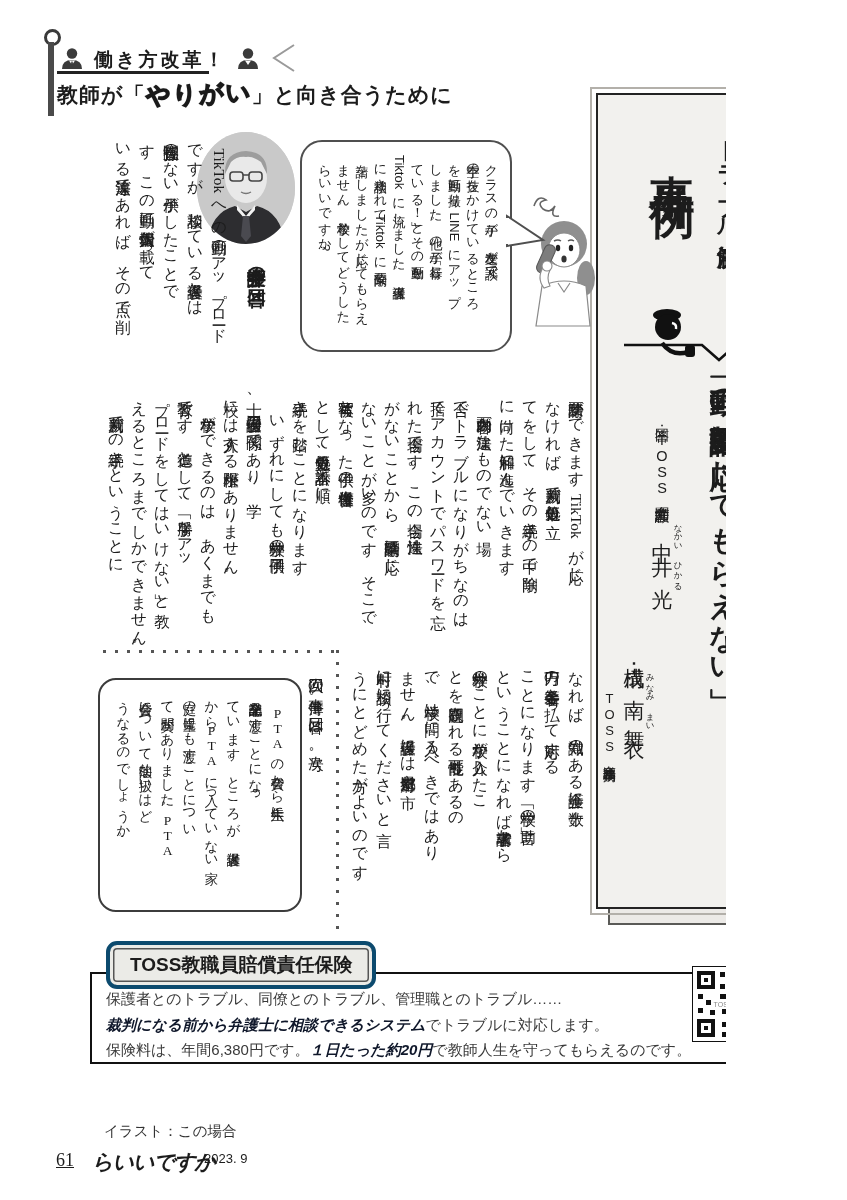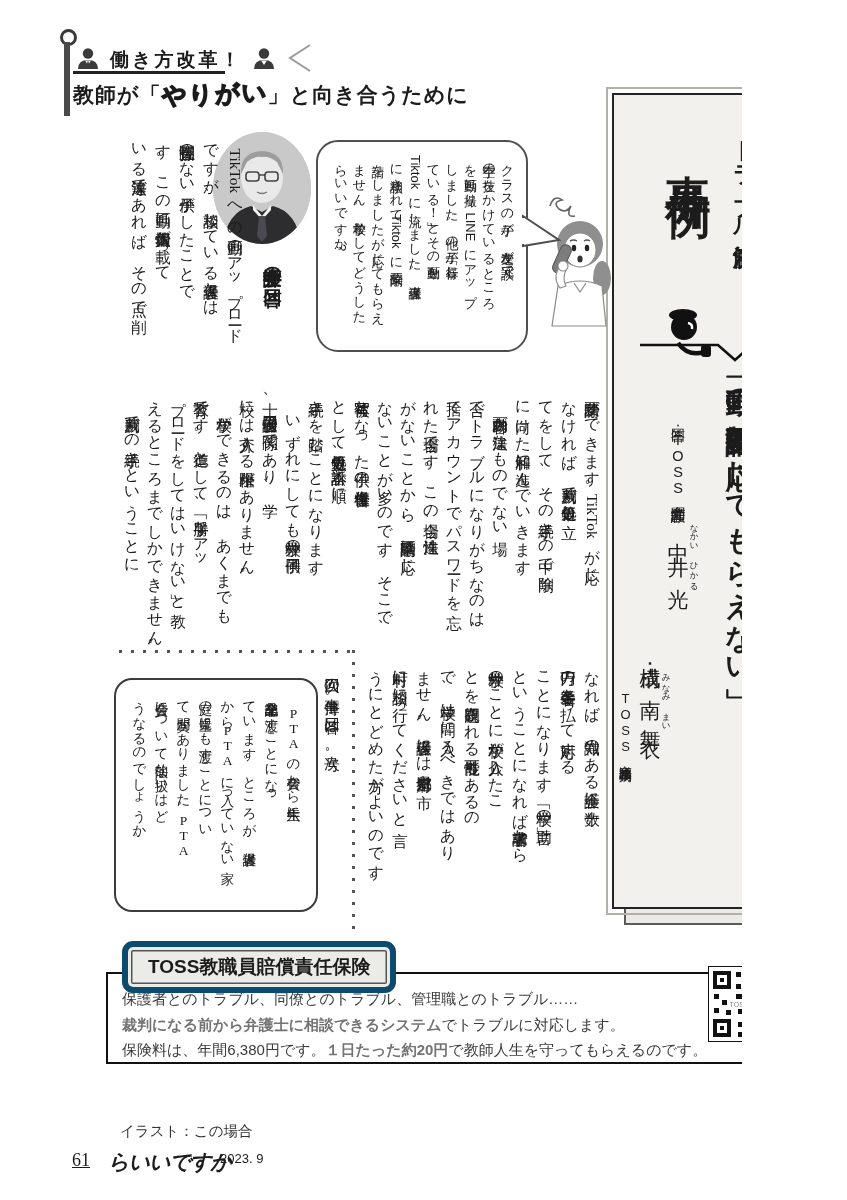--- a/index.html
+++ b/index.html
@@ -1,17 +1,17 @@
 <!DOCTYPE html>
 <html><head>
 <meta charset="utf-8">
 <style>
   html,body{margin:0;padding:0;background:#ffffff;}
   .page{position:relative;width:726px;height:1200px;background:#fff;overflow:hidden;
-        font-family:"Liberation Serif","DejaVu Serif",serif;color:#1c1c1c;margin-left:16px;}
+        font-family:"Liberation Serif","DejaVu Serif",serif;color:#1c1c1c;}
   .v{writing-mode:vertical-rl;white-space:pre-line;}
   .upright{text-orientation:upright;}
   .gothic{font-family:"Liberation Sans","DejaVu Sans",sans-serif;}
 
   
   .pin-head{position:absolute;left:44px;top:29px;width:11px;height:11px;border:3px solid #3a3a3a;
             border-radius:50%;background:#fff;}
   .pin-pole{position:absolute;left:48px;top:42px;width:6px;height:74px;background:#4a4a4a;}
   .flag-row{position:absolute;left:60px;top:44px;display:flex;align-items:center;gap:10px;}
   .flag-label{font-weight:bold;font-size:19px;letter-spacing:3px;}
@@ -60,25 +60,25 @@
   .dots-v{position:absolute;left:336px;top:650px;width:3px;height:282px;
           background-image:repeating-linear-gradient(180deg,#555 0 3px,transparent 3px 12px);}
   .next-lead{position:absolute;left:305px;top:666px;height:262px;font-size:15.5px;letter-spacing:1px;}
   .pta-box{position:absolute;left:98px;top:678px;width:204px;height:234px;border:2px solid #3c3c3c;
            border-radius:18px;padding:12px 12px;box-sizing:border-box;}
   .pta-text{font-size:13.5px;line-height:22px;height:100%;}
 
   
   .ins-box{position:absolute;left:90px;top:972px;width:676px;height:92px;border:2.5px solid #111;
            background:#fff;box-sizing:border-box;}
-  .ins-badge{position:absolute;left:106px;top:941px;z-index:4;background:#ebebe7;border:6px solid #0c4a6e;
+  .ins-badge{position:absolute;left:106px;top:941px;z-index:4;background:#ebebe7;border:4px solid #0c4a6e;
              border-radius:11px;padding:7px 20px;font-size:19px;font-weight:bold;
              box-shadow:inset 0 0 0 3px #ebebe7,inset 0 0 0 4.5px #555;}
   .ins-line{position:absolute;left:106px;font-size:15px;color:#3a3a3a;}
-  .ins-line b{color:#737373;}
+  .ins-line b{color:#0f172a;font-style:italic;}
   .ins-l1{top:990px;}
   .ins-l2{top:1016px;}
   .ins-l3{top:1041px;}
   .qr{position:absolute;left:692px;top:966px;width:76px;height:76px;background:#fff;z-index:5;}
   .ins-bar{position:absolute;left:90px;top:1066px;width:676px;height:40px;background:#2a231f;color:#fff;
            font-size:17px;line-height:40px;padding-left:24px;box-sizing:border-box;
            box-shadow:-4px 6px 0 -2px #ccc9c4;}
 
   
   .illus{position:absolute;left:104px;top:1122px;font-size:14.5px;color:#333;}

